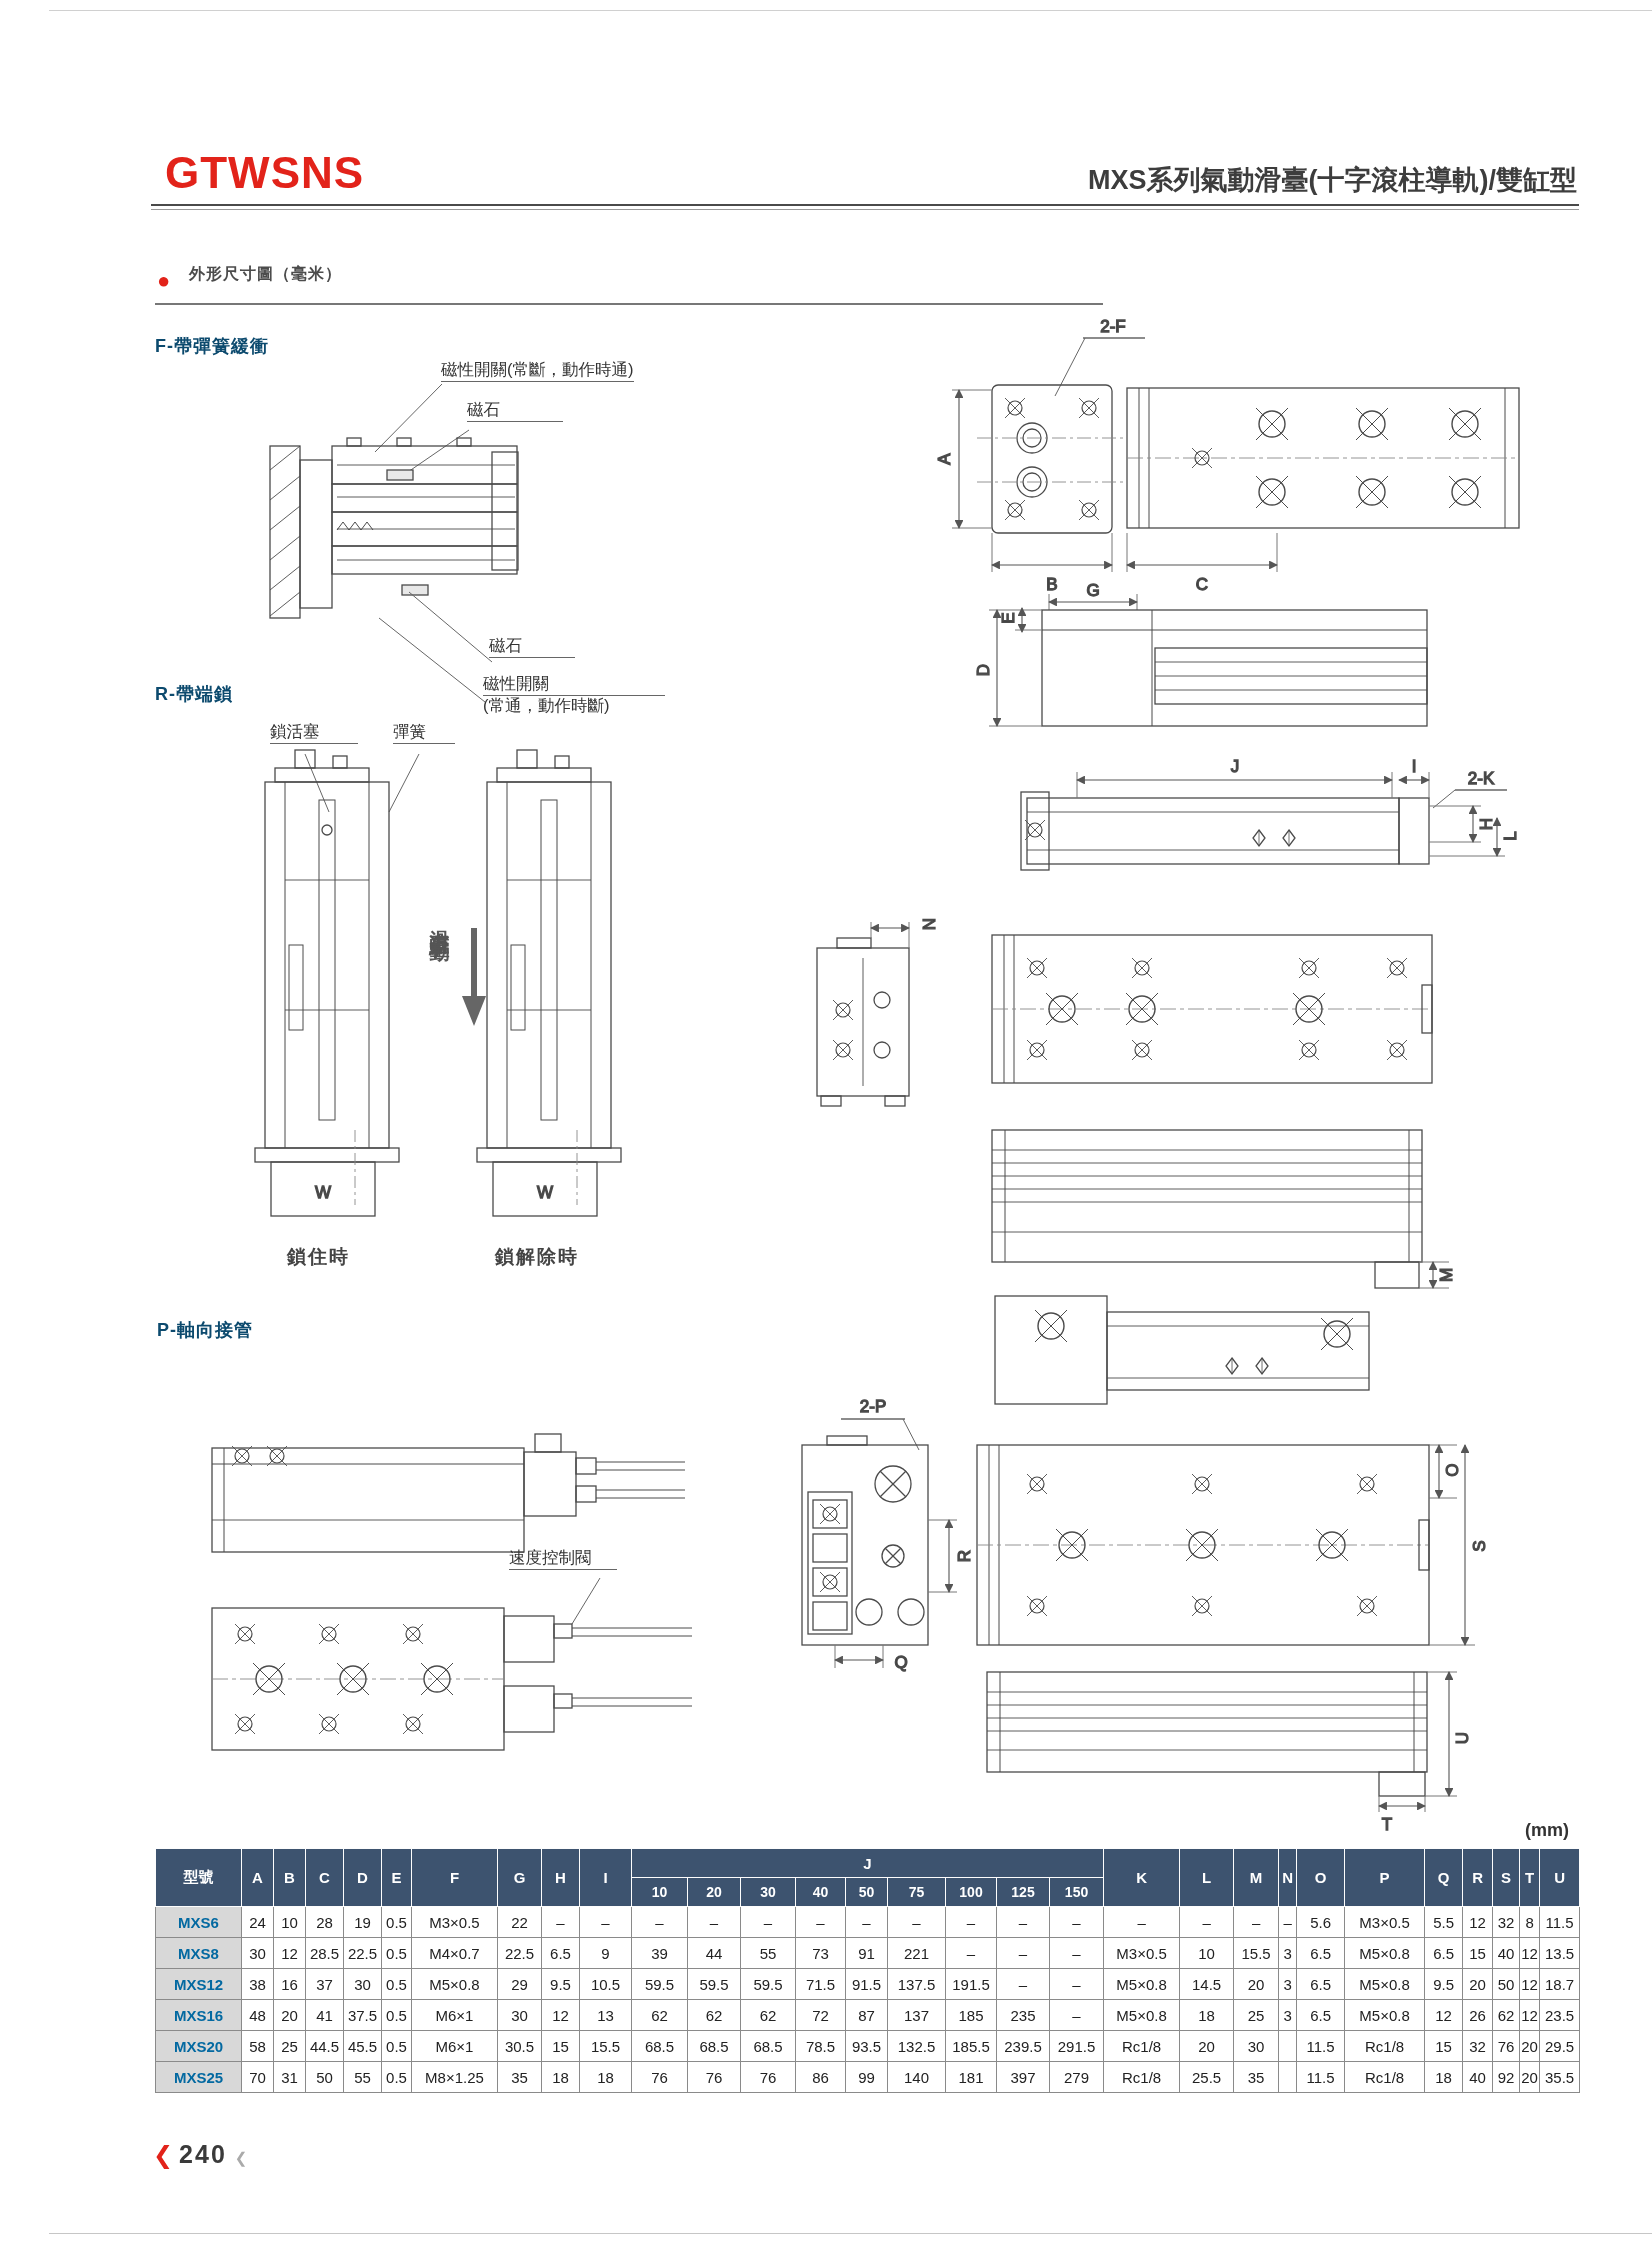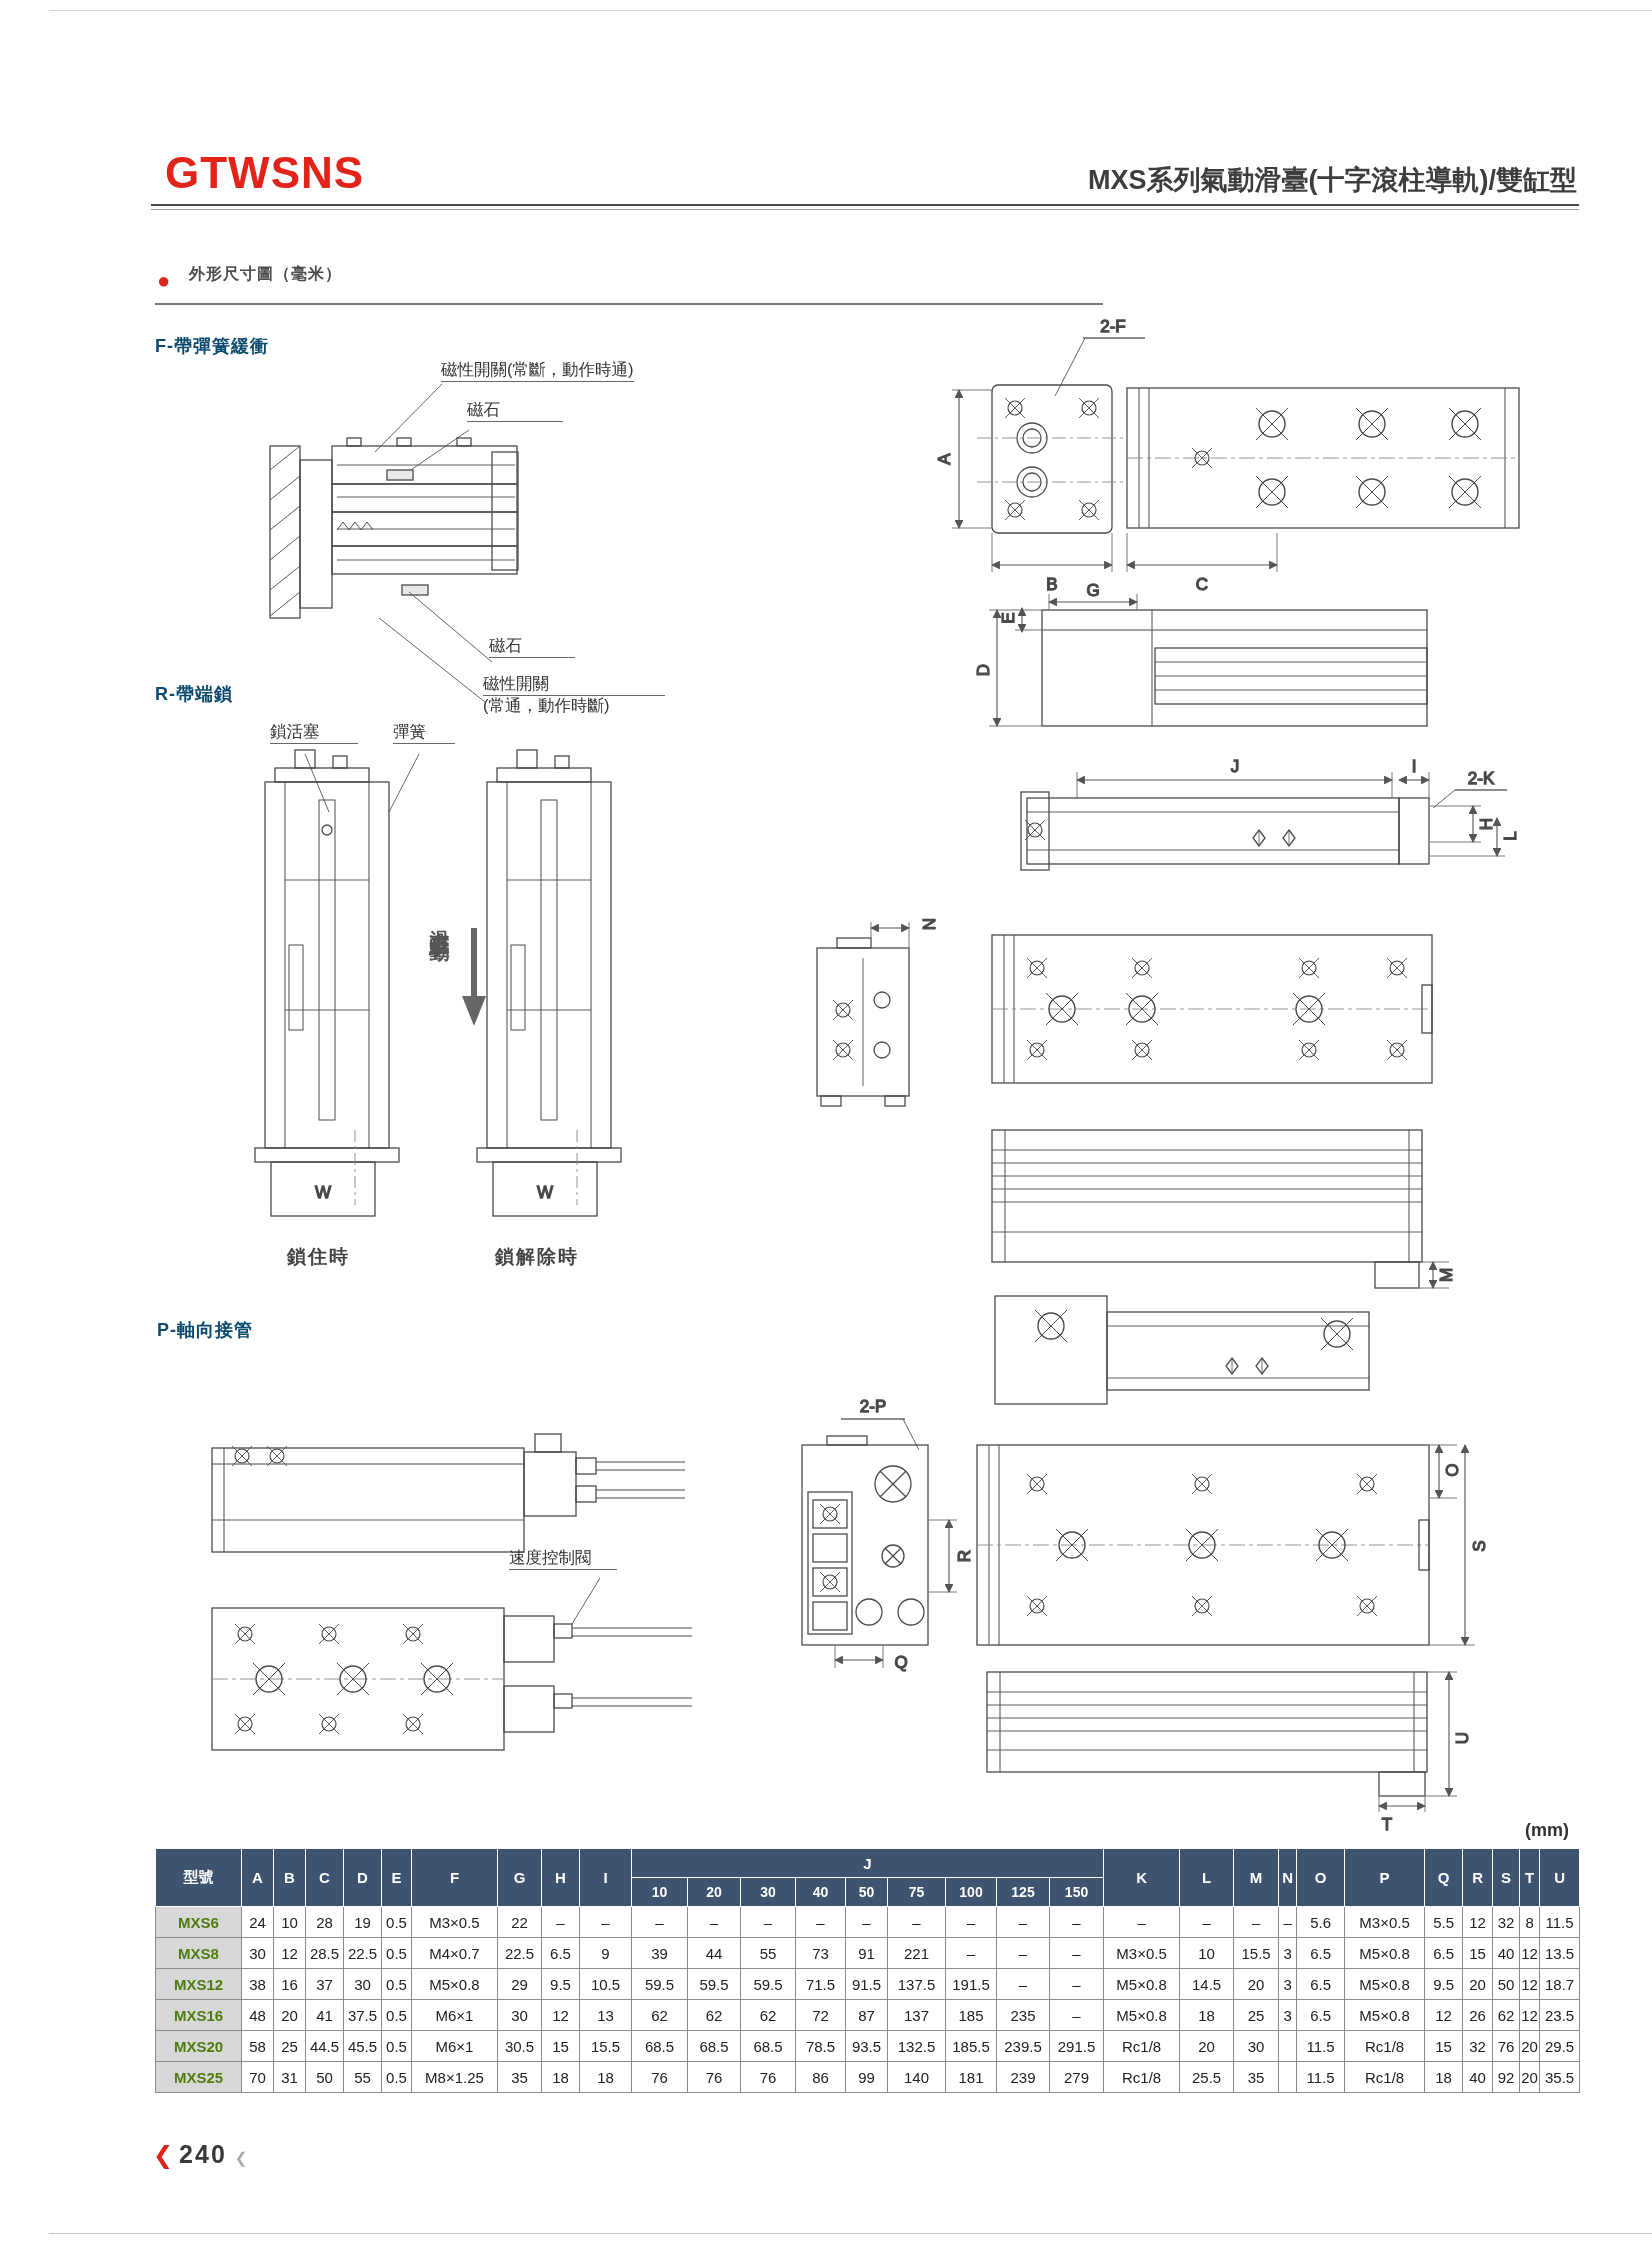--- a/index.html
+++ b/index.html
@@ -20,21 +20,21 @@
   .vert{writing-mode:vertical-rl;text-orientation:upright;font-size:20px;font-weight:bold;color:#555;letter-spacing:4px;}
   .caption{font-size:19px;font-weight:bold;color:#444;letter-spacing:2px;}
   .units{font-size:18px;font-weight:bold;color:#333;}
   svg text{font-family:"Liberation Sans","DejaVu Sans",sans-serif;font-size:17px;fill:#333;}
   .dim-table{position:absolute;left:118px;top:1848px;width:1414px;border-collapse:collapse;
         table-layout:fixed;font-size:15px;}
   .dim-table th,.dim-table td{text-align:center;vertical-align:middle;padding:0;overflow:hidden;}
   .dim-table thead th{background:#3d536f;color:#fff;border:1px solid #fdfdfd;font-weight:bold;height:28px;}
   .dim-table thead th.sub{font-size:14px;}
   .dim-table tbody tr{height:31px;}
-  .dim-table tbody th{background:#d8d8d8;color:#4d7c0f;font-weight:bold;border:1px solid #8a8a8a;}
+  .dim-table tbody th{background:#d8d8d8;color:#0369a1;font-weight:bold;border:1px solid #8a8a8a;}
   .dim-table tbody td{background:#fff;color:#222;border:1px solid #8a8a8a;}
   .pagenum{left:116px;top:2140px;font-size:25px;color:#333;}
   .pagenum .arr{color:#e2231a;font-weight:bold;font-size:24px;margin-right:6px;}
   .pagenum .num{font-weight:bold;letter-spacing:2px;color:#3a3a3a;}
   .pagenum .arr2{color:#aaa;font-size:15px;margin-left:8px;}
 </style>
 </head>
 <body>
 
 <div class="page">
@@ -650,21 +650,21 @@
           <td>35</td>
           <td>18</td>
           <td>18</td>
           <td>76</td>
           <td>76</td>
           <td>76</td>
           <td>86</td>
           <td>99</td>
           <td>140</td>
           <td>181</td>
-          <td>239</td>
+          <td>397</td>
           <td>279</td>
           <td>Rc1/8</td>
           <td>25.5</td>
           <td>35</td>
           <td></td>
           <td>11.5</td>
           <td>Rc1/8</td>
           <td>18</td>
           <td>40</td>
           <td>92</td>

